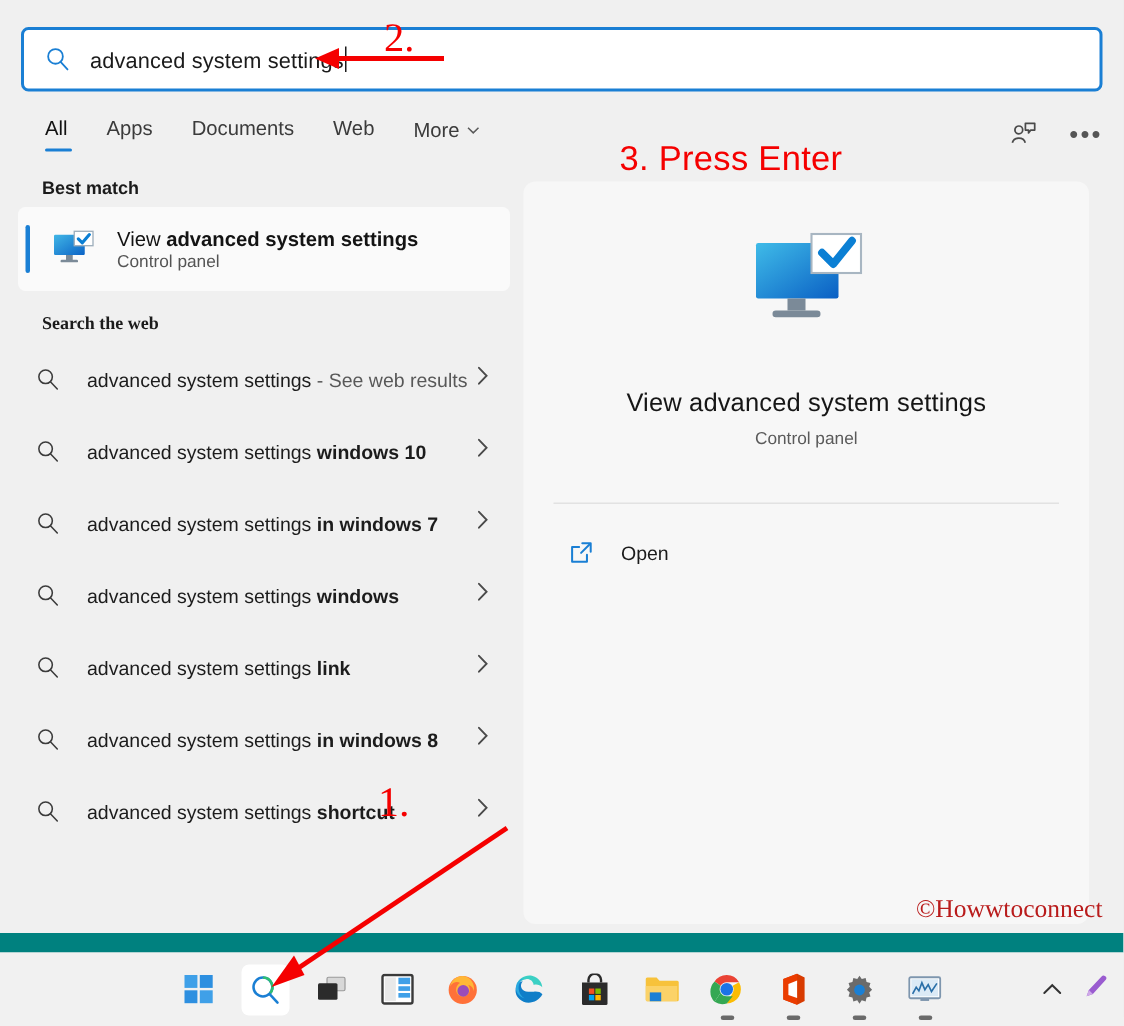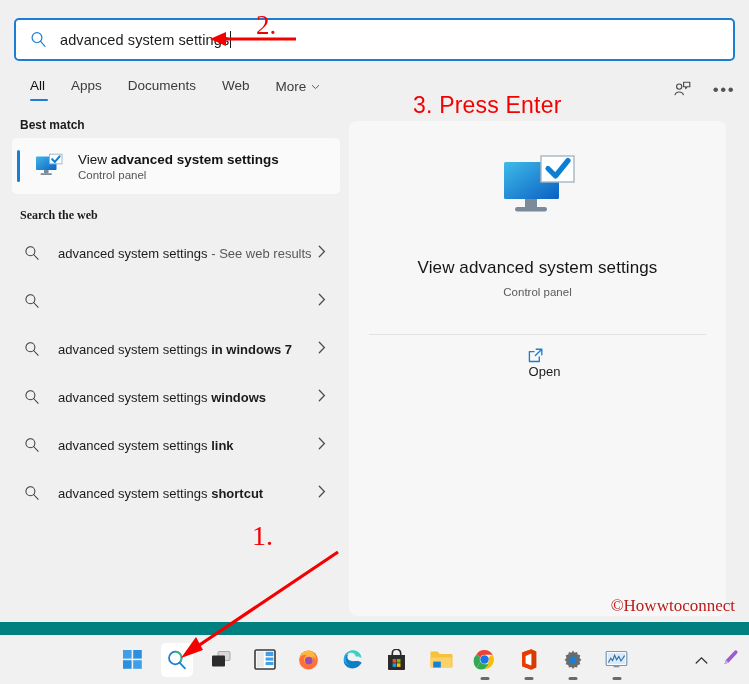--- a/index.html
+++ b/index.html
@@ -58,21 +58,21 @@
     position:absolute; right:26px; top:3px;
     display:flex; align-items:center; gap:20px;
   }
   .ico-btn { width:22px; height:22px; display:flex; align-items:center; justify-content:center; }
   .ellipsis { font-size:17px; color:#555; letter-spacing:1.5px; line-height:10px; }
 
   
   .left-col { position:absolute; left:0; top:118px; width:348px; height:498px; }
   .section-label {
     font-size:12px; font-weight:bold; color:#1b1b1b;
-    padding-left:20px; margin-bottom:6px;
+    padding-left:28px; margin-bottom:6px;
   }
   .section-label.web { margin-top:14px;font-family:Liberation Serif, serif; }
 
   .best-match {
     position:relative; margin:0 8px 0 12px;
     height:56px; background:#fafafa; border-radius:5px;
     display:flex; align-items:center; padding-left:22px;
   }
   .best-match::before {
     content:""; position:absolute; left:5px; top:12px;
@@ -105,21 +105,21 @@
     text-align:center; font-size:17px; color:#161616;
     margin-top:31px; letter-spacing:.1px;
   }
   .pv-sub { text-align:center; font-size:11.5px; color:#5a5a5a; margin-top:8px; }
   .pv-divider {
     height:1px; background:#e2e2e2;
     margin:36px 20px 0 20px;
   }
   .pv-action {
     display:flex; align-items:center; height:40px;
-    margin:12px 16px 0 16px; padding-left:14px; border-radius:4px;flex-direction:column;
+    margin:12px 16px 0 16px; padding-left:14px; border-radius:4px;
   }
   .pv-action .ext { width:17px; height:17px; margin-right:18px; flex:0 0 auto; }
   .pv-action span { font-size:13px; color:#1b1b1b; }
 
   .watermark {
     position:absolute; right:14px; bottom:6px;
     font-size:17px; color:#b91c1c;
     font-family:"Liberation Serif", serif;
   }
 
@@ -237,20 +237,21 @@
             <span class="wi-text"><span>advanced system settings</span><b></b><span class="muted"> - See web results</span></span>
             <span class="wi-chev"><svg width="8" height="13" viewBox="0 0 8 13">
                 <path d="M1.3 1.2 L6.4 6.5 L1.3 11.8" fill="none" stroke="#4a4a4a" stroke-width="1.25" stroke-linecap="round"></path>
               </svg></span>
           </div>
           <div class="web-item">
             <span class="wi-glass"><svg viewBox="0 0 16 16" width="16" height="16">
                 <circle cx="6.4" cy="6.2" r="4.5" fill="none" stroke="#3c3c3c" stroke-width="1.05"></circle>
                 <line x1="9.6" y1="9.5" x2="14.2" y2="14.3" stroke="#3c3c3c" stroke-width="1.05" stroke-linecap="round"></line>
               </svg></span>
+            <span class="wi-text"><span>advanced system settings </span><b>windows 10</b><span class="muted"></span></span>
             <span class="wi-chev"><svg width="8" height="13" viewBox="0 0 8 13">
                 <path d="M1.3 1.2 L6.4 6.5 L1.3 11.8" fill="none" stroke="#4a4a4a" stroke-width="1.25" stroke-linecap="round"></path>
               </svg></span>
           </div>
           <div class="web-item">
             <span class="wi-glass"><svg viewBox="0 0 16 16" width="16" height="16">
                 <circle cx="6.4" cy="6.2" r="4.5" fill="none" stroke="#3c3c3c" stroke-width="1.05"></circle>
                 <line x1="9.6" y1="9.5" x2="14.2" y2="14.3" stroke="#3c3c3c" stroke-width="1.05" stroke-linecap="round"></line>
               </svg></span>
             <span class="wi-text"><span>advanced system settings </span><b>in windows 7</b><span class="muted"></span></span>
@@ -267,20 +268,30 @@
             <span class="wi-chev"><svg width="8" height="13" viewBox="0 0 8 13">
                 <path d="M1.3 1.2 L6.4 6.5 L1.3 11.8" fill="none" stroke="#4a4a4a" stroke-width="1.25" stroke-linecap="round"></path>
               </svg></span>
           </div>
           <div class="web-item">
             <span class="wi-glass"><svg viewBox="0 0 16 16" width="16" height="16">
                 <circle cx="6.4" cy="6.2" r="4.5" fill="none" stroke="#3c3c3c" stroke-width="1.05"></circle>
                 <line x1="9.6" y1="9.5" x2="14.2" y2="14.3" stroke="#3c3c3c" stroke-width="1.05" stroke-linecap="round"></line>
               </svg></span>
             <span class="wi-text"><span>advanced system settings </span><b>link</b><span class="muted"></span></span>
+            <span class="wi-chev"><svg width="8" height="13" viewBox="0 0 8 13">
+                <path d="M1.3 1.2 L6.4 6.5 L1.3 11.8" fill="none" stroke="#4a4a4a" stroke-width="1.25" stroke-linecap="round"></path>
+              </svg></span>
+          </div>
+          <div class="web-item">
+            <span class="wi-glass"><svg viewBox="0 0 16 16" width="16" height="16">
+                <circle cx="6.4" cy="6.2" r="4.5" fill="none" stroke="#3c3c3c" stroke-width="1.05"></circle>
+                <line x1="9.6" y1="9.5" x2="14.2" y2="14.3" stroke="#3c3c3c" stroke-width="1.05" stroke-linecap="round"></line>
+              </svg></span>
+            <span class="wi-text"><span>advanced system settings </span><b>in windows 8</b><span class="muted"></span></span>
             <span class="wi-chev"><svg width="8" height="13" viewBox="0 0 8 13">
                 <path d="M1.3 1.2 L6.4 6.5 L1.3 11.8" fill="none" stroke="#4a4a4a" stroke-width="1.25" stroke-linecap="round"></path>
               </svg></span>
           </div>
           <div class="web-item">
             <span class="wi-glass"><svg viewBox="0 0 16 16" width="16" height="16">
                 <circle cx="6.4" cy="6.2" r="4.5" fill="none" stroke="#3c3c3c" stroke-width="1.05"></circle>
                 <line x1="9.6" y1="9.5" x2="14.2" y2="14.3" stroke="#3c3c3c" stroke-width="1.05" stroke-linecap="round"></line>
               </svg></span>
             <span class="wi-text"><span>advanced system settings </span><b>shortcut</b><span class="muted"></span></span>

